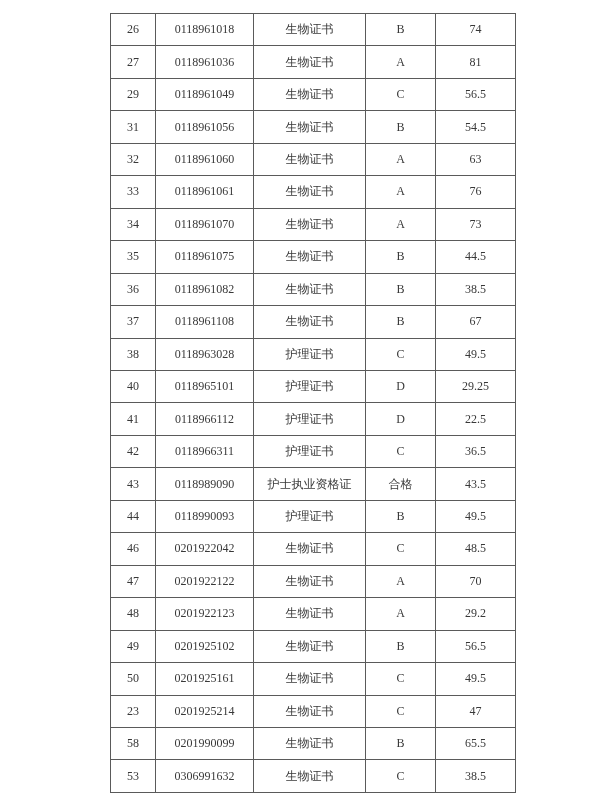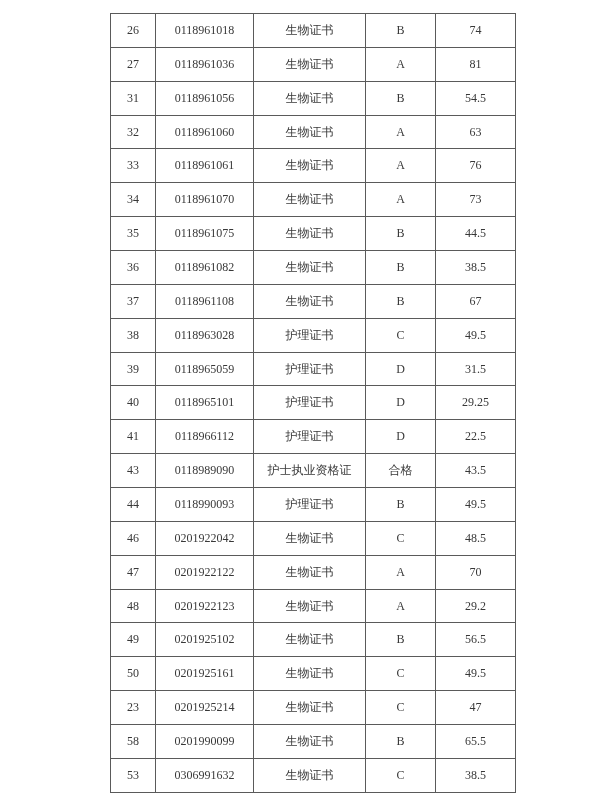--- a/index.html
+++ b/index.html
@@ -63,20 +63,27 @@
           <td>74</td>
         </tr>
         <tr>
           <td>27</td>
           <td>0118961036</td>
           <td>生物证书</td>
           <td>A</td>
           <td>81</td>
         </tr>
         <tr>
+          <td>29</td>
+          <td>0118961049</td>
+          <td>生物证书</td>
+          <td>C</td>
+          <td>56.5</td>
+        </tr>
+        <tr>
           <td>31</td>
           <td>0118961056</td>
           <td>生物证书</td>
           <td>B</td>
           <td>54.5</td>
         </tr>
         <tr>
           <td>32</td>
           <td>0118961060</td>
           <td>生物证书</td>
@@ -119,39 +126,39 @@
           <td>67</td>
         </tr>
         <tr>
           <td>38</td>
           <td>0118963028</td>
           <td>护理证书</td>
           <td>C</td>
           <td>49.5</td>
         </tr>
         <tr>
-          <td>39</td>
-          <td>0118965059</td>
-          <td>护理证书</td>
-          <td>D</td>
-          <td>31.5</td>
-        </tr>
-        <tr>
           <td>40</td>
           <td>0118965101</td>
           <td>护理证书</td>
           <td>D</td>
           <td>29.25</td>
         </tr>
         <tr>
           <td>41</td>
           <td>0118966112</td>
           <td>护理证书</td>
           <td>D</td>
           <td>22.5</td>
+        </tr>
+        <tr>
+          <td>42</td>
+          <td>0118966311</td>
+          <td>护理证书</td>
+          <td>C</td>
+          <td>36.5</td>
         </tr>
         <tr>
           <td>43</td>
           <td>0118989090</td>
           <td>护士执业资格证</td>
           <td>合格</td>
           <td>43.5</td>
         </tr>
         <tr>
           <td>44</td>

